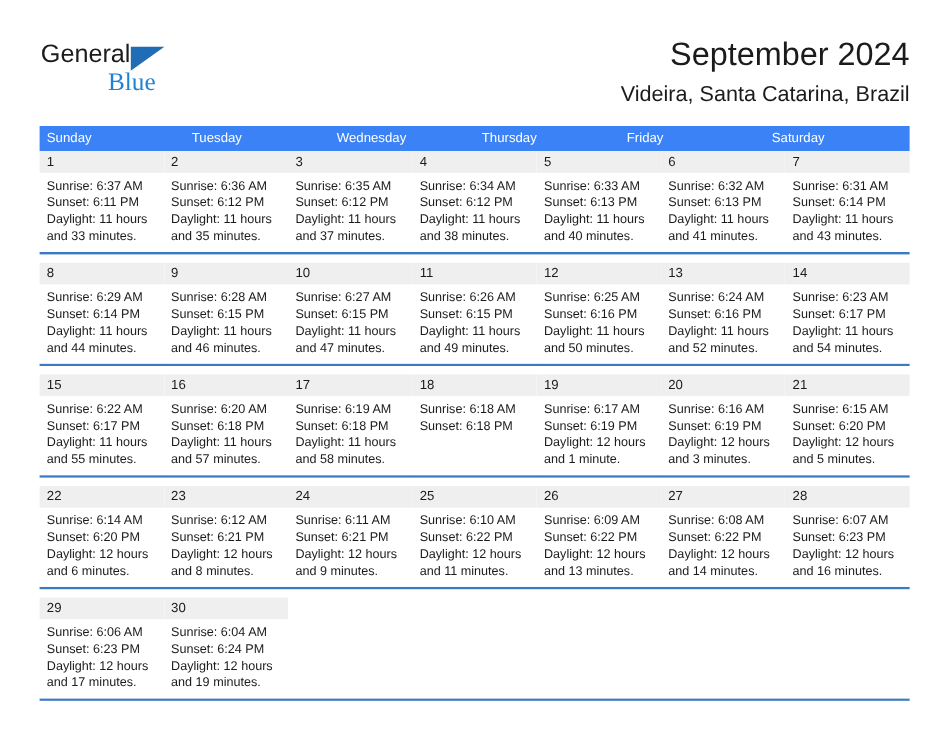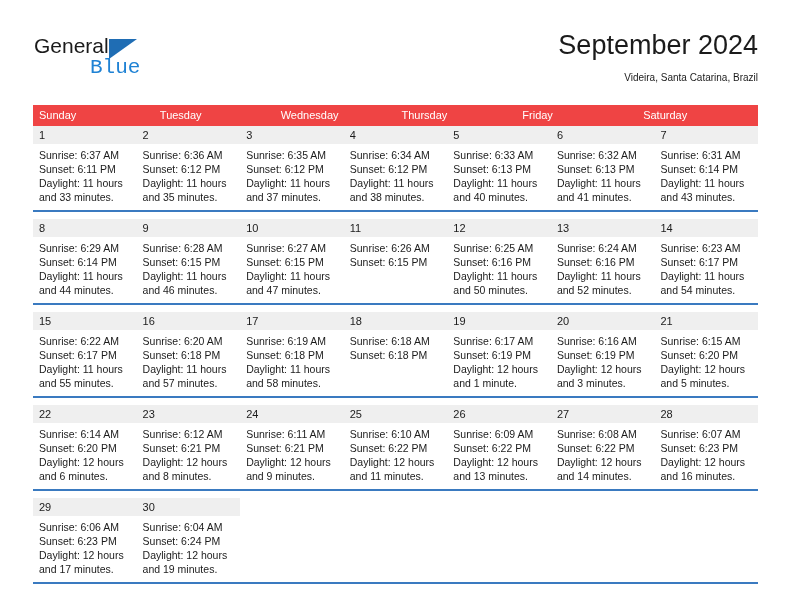--- a/index.html
+++ b/index.html
@@ -52,53 +52,53 @@
     height: 0;
     border-left: 28px solid #1f6db4;
     border-bottom: 20px solid transparent;
   }
   .logo-blue {
     position: absolute;
     left: 57px;
     top: 22px;
     font-size: 21px;
     color: #1f82d4;
-    font-family: Liberation Mono, monospace;
+    font-family: Liberation Serif, serif;
   }
 
   .title-block {
     position: absolute;
     right: 0;
     top: 0;
     text-align: right;
   }
   .cal-title {
     font-size: 27px;
     color: #1b1b1b;
     line-height: 34px;
     white-space: nowrap;
   }
   .cal-subtitle {
-    font-size: 10px;
+    font-size: 18px;
     color: #1b1b1b;
     line-height: 20px;
     margin-top: 6px;
     white-space: nowrap;
   }
 
   
   .calendar {
     position: absolute;
     left: 33px;
     top: 105px;
     width: 725px;
   }
   .weekday-row {
     display: flex;
-    background: #ef4444;
+    background: #3b82f6;
     height: 21px;
   }
   .weekday {
     flex: 1 1 0;
     color: #ffffff;
     font-size: 11px;
     line-height: 21px;
     padding-left: 6px;
     box-sizing: border-box;
     white-space: nowrap;
@@ -251,20 +251,21 @@
               <div>Sunrise: 6:27 AM</div>
               <div>Sunset: 6:15 PM</div>
               <div class="daylight-line">Daylight: 11 hours and 47 minutes.</div>
             </div>
           </div>
           <div class="day-cell">
             <div class="day-number">11</div>
             <div class="day-info">
               <div>Sunrise: 6:26 AM</div>
               <div>Sunset: 6:15 PM</div>
+              <div class="daylight-line">Daylight: 11 hours and 49 minutes.</div>
             </div>
           </div>
           <div class="day-cell">
             <div class="day-number">12</div>
             <div class="day-info">
               <div>Sunrise: 6:25 AM</div>
               <div>Sunset: 6:16 PM</div>
               <div class="daylight-line">Daylight: 11 hours and 50 minutes.</div>
             </div>
           </div>

